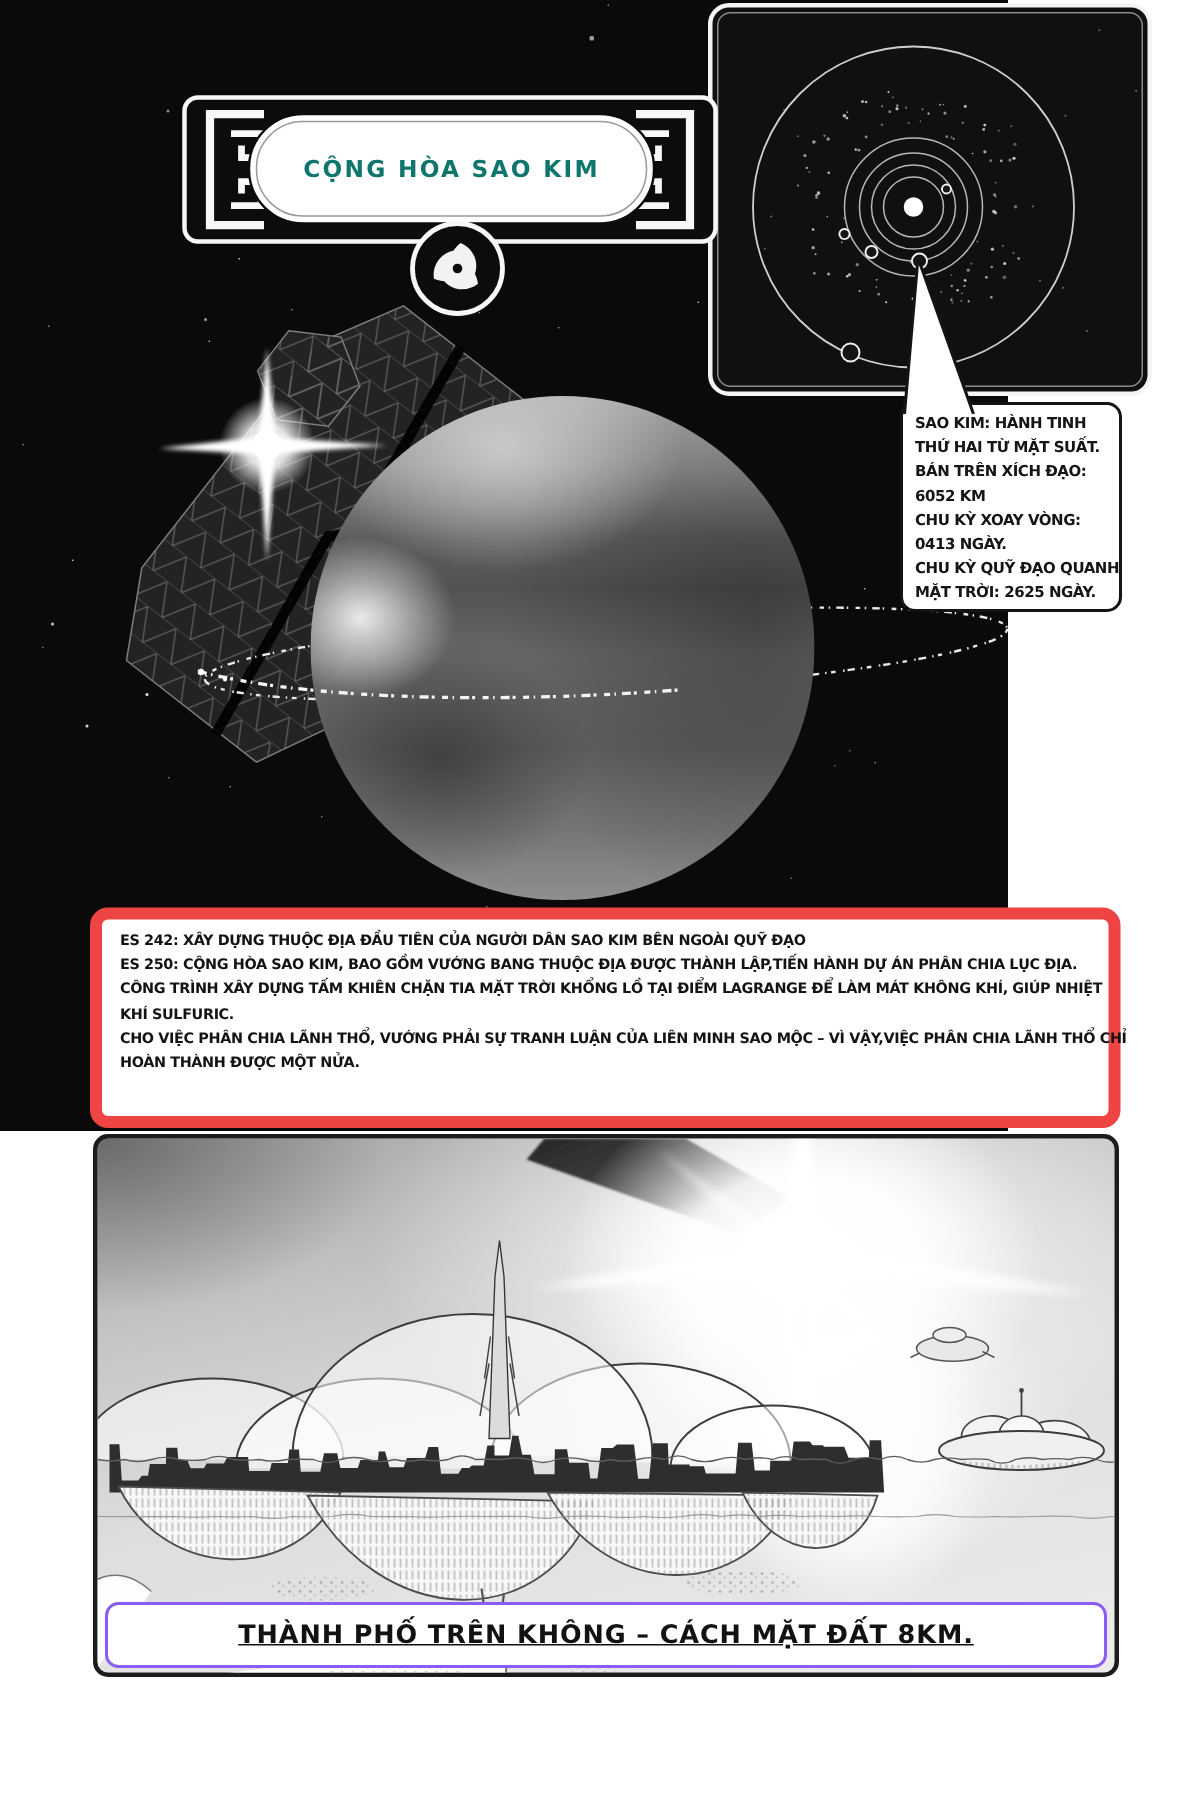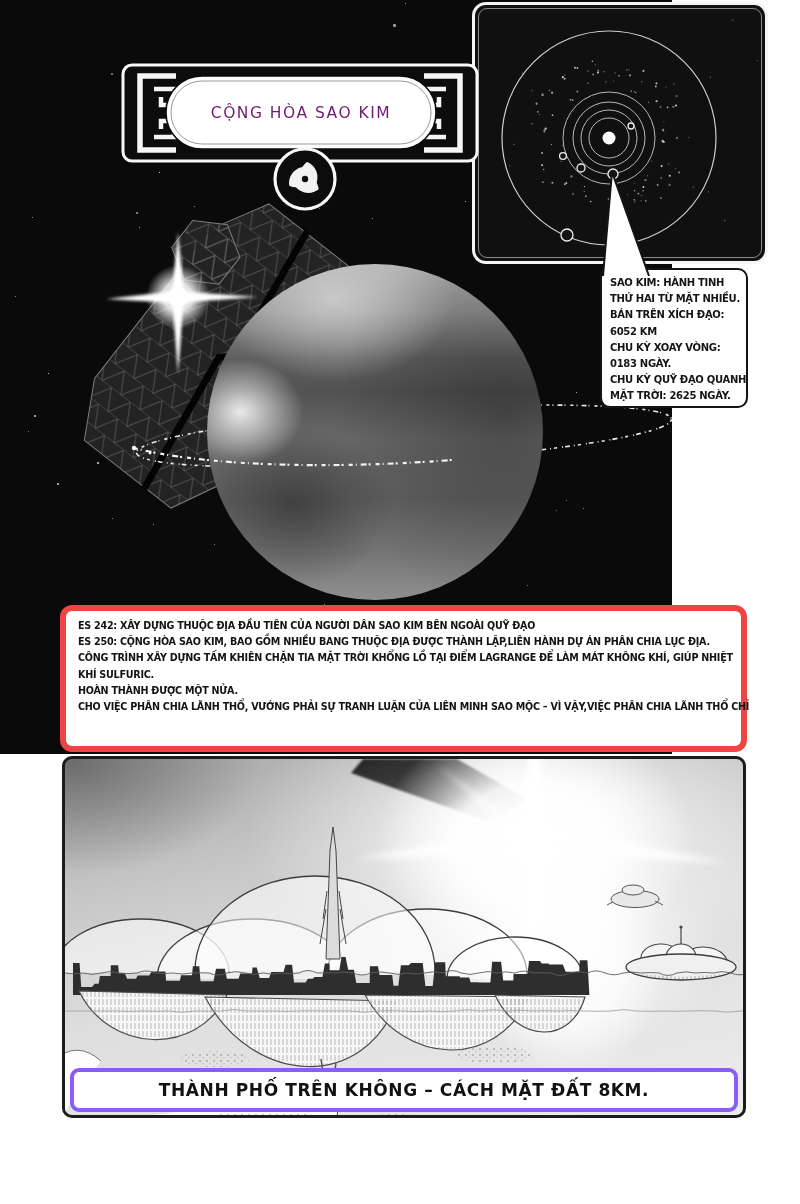--- a/index.html
+++ b/index.html
@@ -31,26 +31,26 @@
     border-radius:10px;z-index:8;box-sizing:border-box;padding:5px 7px 4px 8px;
   }
   .info-bubble .ln{
     font-size:10px;font-weight:bold;line-height:16.2px;letter-spacing:-0.3px;white-space:nowrap;color:#151515;
   }
 
   
   .title-wrap{left:120px;top:62px;width:360px;height:152px;z-index:7}
   .title-text{
     left:166px;top:78px;width:270px;height:70px;z-index:8;display:flex;align-items:center;justify-content:center;
-    font-size:15.5px;font-weight:normal;letter-spacing:1.5px;color:#701a75;
+    font-size:15.5px;font-weight:bold;letter-spacing:1.5px;color:#0f766e;
   }
 
   
   .narration{
-    left:60px;top:605px;width:687px;height:147px;background:#fff;border:6px solid #ef4444;
+    left:60px;top:605px;width:687px;height:147px;background:#fff;border:8px solid #ef4444;
     border-radius:12px;z-index:10;box-sizing:border-box;padding:7px 12px;
   }
   .narration .ln{
     font-size:9.6px;font-weight:bold;line-height:16.2px;letter-spacing:-0.25px;white-space:nowrap;color:#131313;
   }
 
   
   .planet{
     left:207px;top:264px;width:336px;height:336px;border-radius:50%;z-index:4;
     background:
@@ -70,23 +70,23 @@
     box-sizing:border-box;overflow:hidden;z-index:11;
     background:
       radial-gradient(40% 45% at 1% 1%, rgba(60,60,60,.55), rgba(60,60,60,0) 70%),
       radial-gradient(55% 60% at 68% 20%, rgba(255,255,255,.95), rgba(255,255,255,0) 75%),
       radial-gradient(30% 35% at 73% 55%, rgba(255,255,255,.9), rgba(255,255,255,0) 80%),
       linear-gradient(168deg,#a6a6a6 0%,#c8c8c8 30%,#dedede 55%,#ececec 100%);
   }
 
   
   .caption{
-    left:70px;top:1068px;width:668px;height:44px;background:#fff;border:4px solid #8b5cf6;border-radius:9px;
+    left:70px;top:1068px;width:668px;height:44px;background:#fff;border:2px solid #8b5cf6;border-radius:9px;
     z-index:20;box-sizing:border-box;display:flex;align-items:center;justify-content:center;
-    font-size:17px;font-weight:bold;letter-spacing:.6px;color:#121212;
+    font-size:17px;font-weight:bold;letter-spacing:.6px;color:#121212;text-decoration:underline;
   }
 </style>
 </head>
 <body>
 
 <div class="abs space-panel">
   <div id="stars-layer">
       <div class="star" style="left: 566.037px; top: 499.622px; width: 1px; height: 1px; opacity: 0.55;"></div>
       <div class="star" style="left: 414.83px; top: 645.644px; width: 1px; height: 1px; opacity: 0.71;"></div>
       <div class="star" style="left: 495.17px; top: 229.023px; width: 1px; height: 1px; opacity: 0.56;"></div>
@@ -350,25 +350,25 @@
   </svg>
 </div>
 
 <svg class="abs tail" width="64" height="110" viewBox="0 0 64 110">
   <polygon points="16,6 7,110 53,110" fill="#ffffff"></polygon>
   <path d="M16,6 L7,110 M16,6 L53,110" stroke="#141414" stroke-width="2" fill="none"></path>
 </svg>
 
 <div class="abs info-bubble">
   <div class="ln">SAO KIM: HÀNH TINH</div>
-  <div class="ln">THỨ HAI TỪ MẶT NHIỀU.</div>
+  <div class="ln">THỨ HAI TỪ MẶT SUẤT.</div>
   <div class="ln">BÁN TRÊN XÍCH ĐẠO:</div>
   <div class="ln">6052 KM</div>
   <div class="ln">CHU KỲ XOAY VÒNG:</div>
-  <div class="ln">0183 NGÀY.</div>
+  <div class="ln">0413 NGÀY.</div>
   <div class="ln">CHU KỲ QUỸ ĐẠO QUANH</div>
   <div class="ln">MẶT TRỜI: 2625 NGÀY.</div>
 </div>
 
 <svg class="abs title-wrap" width="360" height="152" viewBox="0 0 360 152">
   <rect x="3" y="3" width="354" height="96" rx="9" fill="#0c0c0c" stroke="#f7f7f7" stroke-width="3"></rect>
 
   <g stroke="#f7f7f7" fill="none">
     <path d="M56,14 H20 V88 H56" stroke-width="5.5"></path>
     <path d="M34,27 h20 v16 h-13 v-8" stroke-width="4.5"></path>
@@ -391,25 +391,25 @@
       <path d="M2,-17 C12,-13 16,-1 9,9 C7,3 1,0 -6,2 C-6,-8 -3,-13 2,-17 Z" transform="rotate(120)"></path>
       <path d="M2,-17 C12,-13 16,-1 9,9 C7,3 1,0 -6,2 C-6,-8 -3,-13 2,-17 Z" transform="rotate(240)"></path>
       <circle r="3.2" fill="#0c0c0c"></circle>
     </g>
   </g>
 </svg>
 <div class="abs title-text">CỘNG HÒA SAO KIM</div>
 
 <div class="abs narration">
   <div class="ln">ES 242: XÂY DỰNG THUỘC ĐỊA ĐẦU TIÊN CỦA NGƯỜI DÂN SAO KIM BÊN NGOÀI QUỸ ĐẠO</div>
-  <div class="ln">ES 250: CỘNG HÒA SAO KIM, BAO GỒM NHIỀU BANG THUỘC ĐỊA ĐƯỢC THÀNH LẬP,LIÊN HÀNH DỰ ÁN PHÂN CHIA LỤC ĐỊA.</div>
+  <div class="ln">ES 250: CỘNG HÒA SAO KIM, BAO GỒM VƯỚNG BANG THUỘC ĐỊA ĐƯỢC THÀNH LẬP,TIẾN HÀNH DỰ ÁN PHÂN CHIA LỤC ĐỊA.</div>
   <div class="ln">CÔNG TRÌNH XÂY DỰNG TẤM KHIÊN CHẶN TIA MẶT TRỜI KHỔNG LỒ TẠI ĐIỂM LAGRANGE ĐỂ LÀM MÁT KHÔNG KHÍ, GIÚP NHIỆT</div>
   <div class="ln">KHÍ SULFURIC.</div>
+  <div class="ln">CHO VIỆC PHÂN CHIA LÃNH THỔ, VƯỚNG PHẢI SỰ TRANH LUẬN CỦA LIÊN MINH SAO MỘC – VÌ VẬY,VIỆC PHÂN CHIA LÃNH THỔ CHỈ</div>
   <div class="ln">HOÀN THÀNH ĐƯỢC MỘT NỬA.</div>
-  <div class="ln">CHO VIỆC PHÂN CHIA LÃNH THỔ, VƯỚNG PHẢI SỰ TRANH LUẬN CỦA LIÊN MINH SAO MỘC – VÌ VẬY,VIỆC PHÂN CHIA LÃNH THỔ CHỈ</div>
 </div>
 
 <div class="abs city-panel">
   <svg width="684" height="362" viewBox="0 0 684 362">
     <defs>
       <pattern id="hatchV" width="4" height="8" patternUnits="userSpaceOnUse">
         <line x1="2" y1="0" x2="2" y2="6" stroke="#6f6f6f" stroke-width="0.8"></line>
       </pattern>
       <pattern id="stip" width="7" height="6" patternUnits="userSpaceOnUse">
         <circle cx="2" cy="2" r="0.9" fill="#9a9a9a"></circle>

